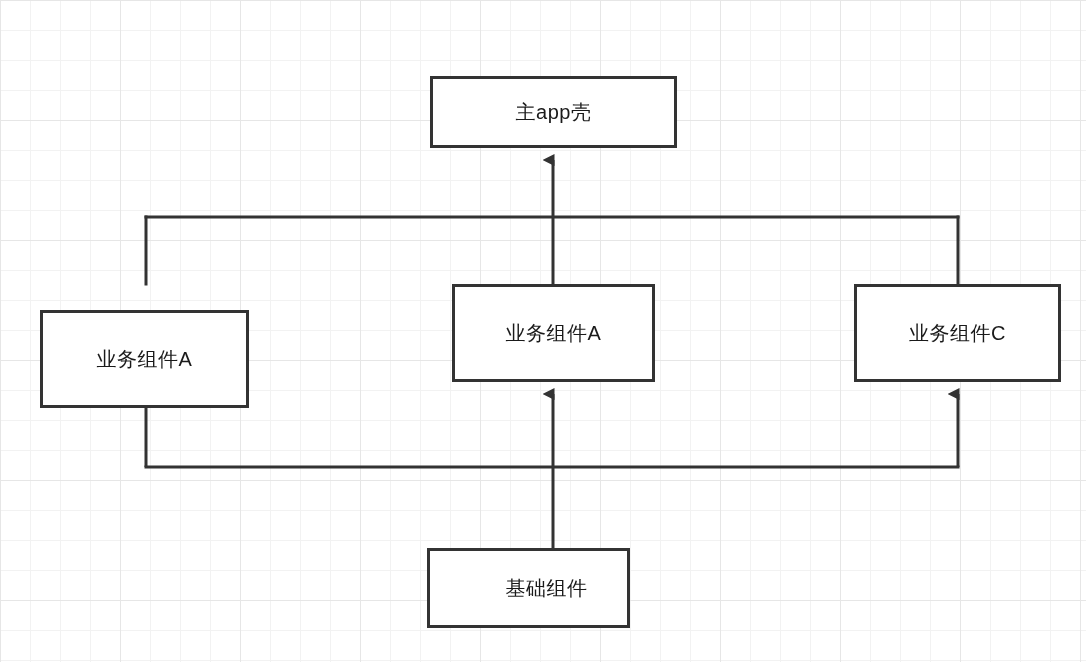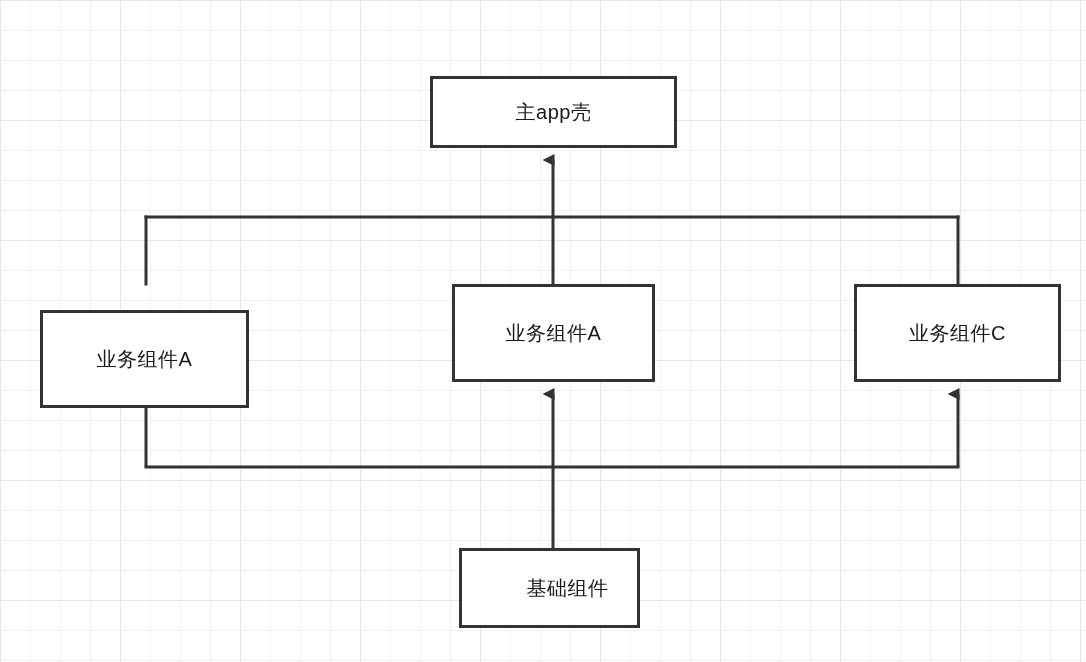--- a/index.html
+++ b/index.html
@@ -95,17 +95,17 @@
   </div>
 
   <div class="node" style="left:452px; top:284px; width:203px; height:98px;">
     <span class="node-label">业务组件A</span>
   </div>
 
   <div class="node" style="left:854px; top:284px; width:207px; height:98px;">
     <span class="node-label">业务组件C</span>
   </div>
 
-  <div class="node" style="left:459px; top:548px; width:181px; height:80px;padding-left:36px;">
+  <div class="node" style="left:427px; top:548px; width:203px; height:80px;padding-left:36px;">
     <span class="node-label">基础组件</span>
   </div>
 
 </div>
 
 </body></html>

